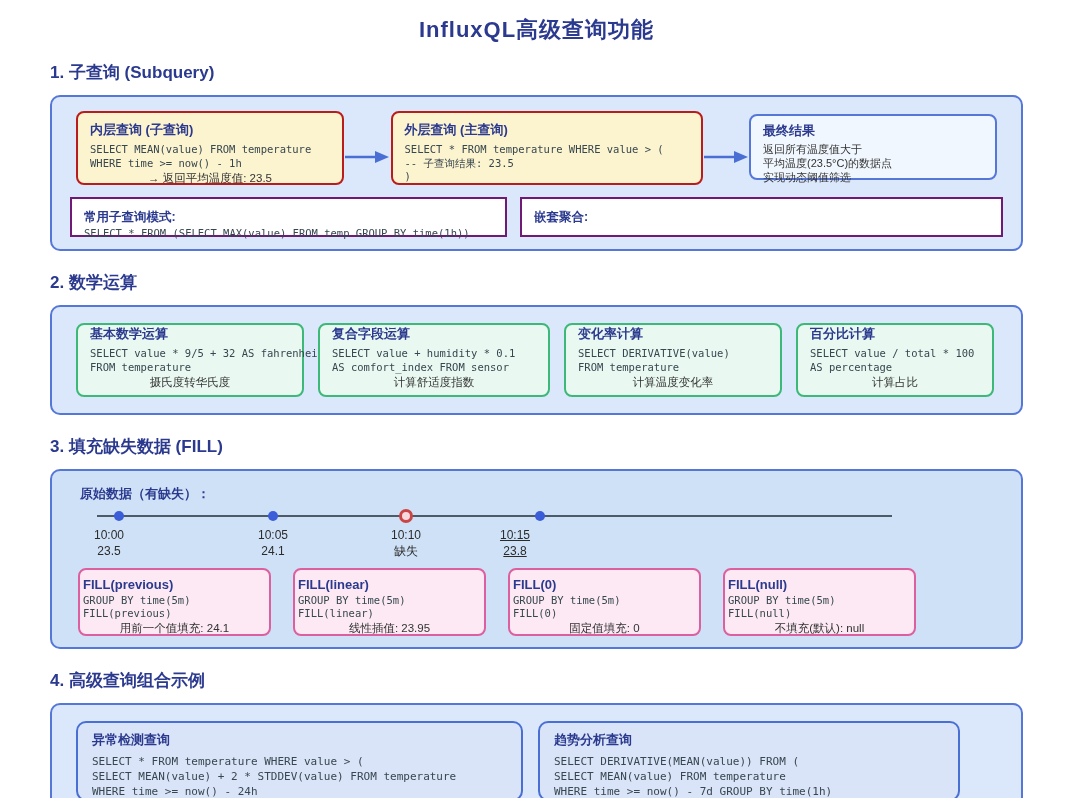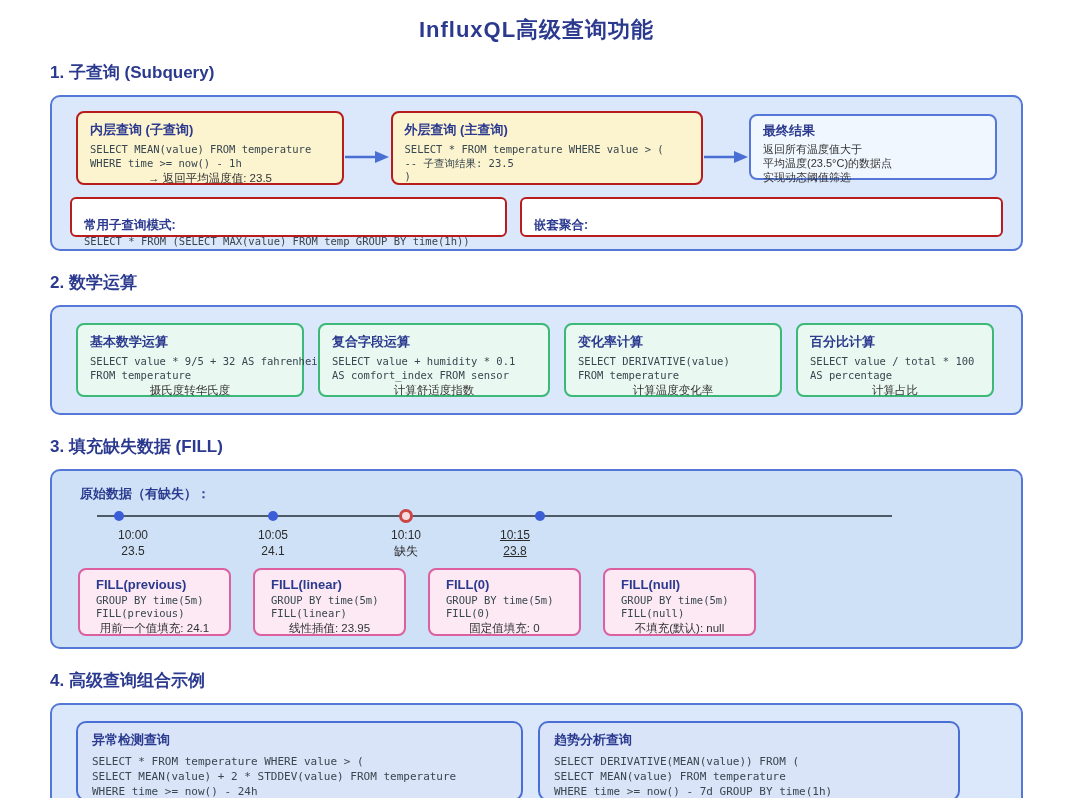--- a/index.html
+++ b/index.html
@@ -24,45 +24,45 @@
   .card-title { font-size:13px; font-weight:bold; color:#2b3a8f; margin-bottom:4px; white-space:nowrap; }
   .code { font-family:"DejaVu Sans Mono","Liberation Mono",monospace; font-size:10.5px;
     color:#37474f; line-height:13.5px; white-space:nowrap; }
   .note { font-size:11.5px; color:#333333; line-height:14px; margin-top:1px; white-space:nowrap;text-align:center; }
   .arrow { flex:1; display:flex; justify-content:center; margin-top:38px; }
   .result-box { background:#f1f7fe; border:2px solid #5577d8; border-radius:8px;
     padding:6px 12px; width:248px; height:66px; margin-top:3px; }
   .result-box .card-title { margin-bottom:2px; }
   .result-line { font-size:11px; color:#333333; line-height:14px; white-space:nowrap; }
   .pattern-row { display:flex; gap:13px; margin:12px 18px 0 18px; padding-bottom:12px; }
-  .pbox { background:#ffffff; border:2px solid #b91c1c; border-radius:6px;
-    padding:18px 12px; height:40px; }
+  .pbox { background:#ffffff; border:2px solid #701a75; border-radius:0;
+    padding:10px 12px; height:40px; }
   .pbox .card-title { font-size:12.5px; margin-bottom:1px; }
   .pbox1 { width:437px; }
   .pbox2 { flex:1; }
 
   
   .green-row { display:flex; gap:14px; padding:16px 24px; }
   .gcard { background:#e9f8f0; border:2px solid #3cb878; border-radius:8px;
-    padding:8px 12px; height:74px; }
+    padding:0 12px; height:74px; }
   .gcard1 { width:228px; } .gcard2 { width:232px; } .gcard3 { width:218px; } .gcard4 { width:198px; }
 
   
   .fill-panel { background:#cfe1f6; border:2px solid #5577d8; border-radius:10px;
     height:180px; padding:14px 0; }
   .tl-label { font-size:13px; font-weight:bold; color:#2b3a8f; margin-left:28px; white-space:nowrap; }
   .timeline { position:relative; height:65px; }
   .tl-line { position:absolute; left:45px; top:12px; width:795px; height:2px; background:#4d5a68; }
   .tl-dot { position:absolute; top:8px; width:10px; height:10px; border-radius:50%; background:#3b5ed8; }
   .tl-dot.missing { top:6px; width:14px; height:14px; background:#f5dade; border:3px solid #cc4545; }
   .tl-caption { position:absolute; top:24px; width:90px; text-align:center;
     font-size:12px; color:#2b2b2b; line-height:16px; }
   .fill-row { display:flex; gap:22px; margin-left:26px; }
   .fcard { background:#fce9f3; border:2px solid #dc5f9f; border-radius:8px;
-    width:153px; height:68px; padding:7px 16px; }
+    width:193px; height:68px; padding:7px 3px; }
   .fcard .card-title { margin-bottom:2px; }
   .fcard .code { line-height:13px; }
 
   
   .adv-panel { height:110px; }
   .adv-row { display:flex; gap:15px; padding:16px 24px 0 24px; }
   .acard { background:#d9e4f8; border:2px solid #4a6fd4; border-radius:10px;
     padding:8px 14px; height:80px; overflow:visible; }
   .acard1 { width:447px; }
   .acard2 { width:422px; }
@@ -162,21 +162,21 @@
       </div>
     </div>
   </div>
 
   <div class="sec-heading">3. 填充缺失数据 (FILL)</div>
   <div class="panel fill-panel">
     <div class="tl-label">原始数据（有缺失）：</div>
     <div class="timeline">
       <div class="tl-line"></div>
       <div class="tl-dot" style="left:62px;"></div>
-      <div class="tl-caption" style="left:36px;">
+      <div class="tl-caption" style="left:12px;">
         <div>10:00</div>
         <div>23.5</div>
       </div>
       <div class="tl-dot" style="left:216px;"></div>
       <div class="tl-caption" style="left:176px;">
         <div>10:05</div>
         <div>24.1</div>
       </div>
       <div class="tl-dot missing" style="left:347px;"></div>
       <div class="tl-caption" style="left:309px;">

